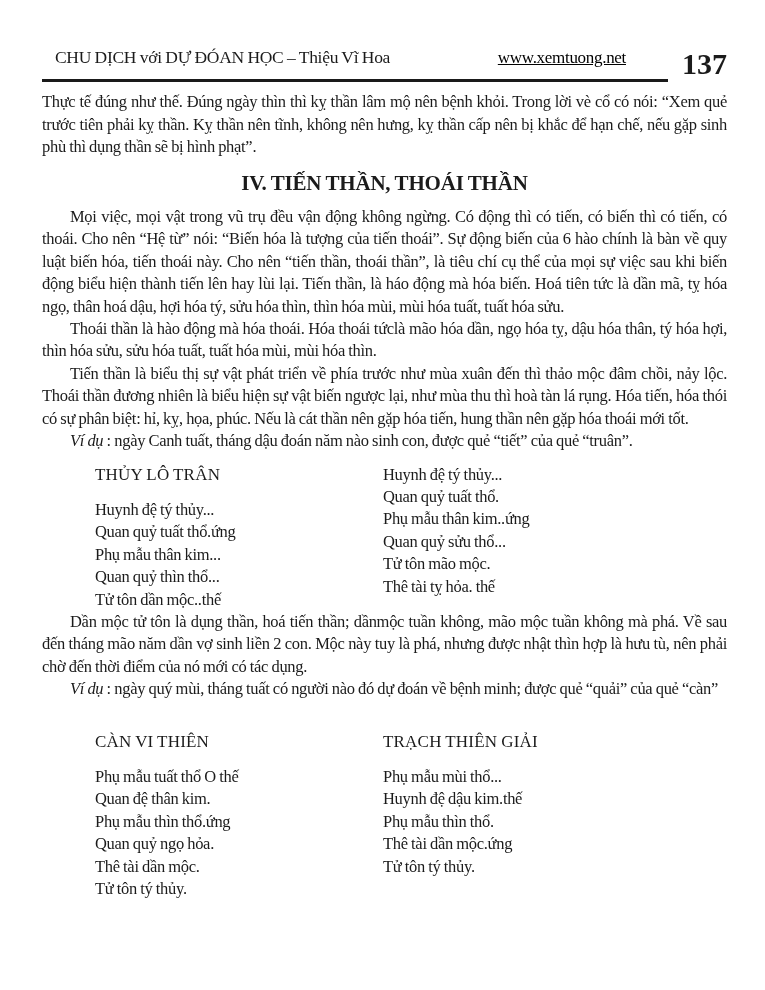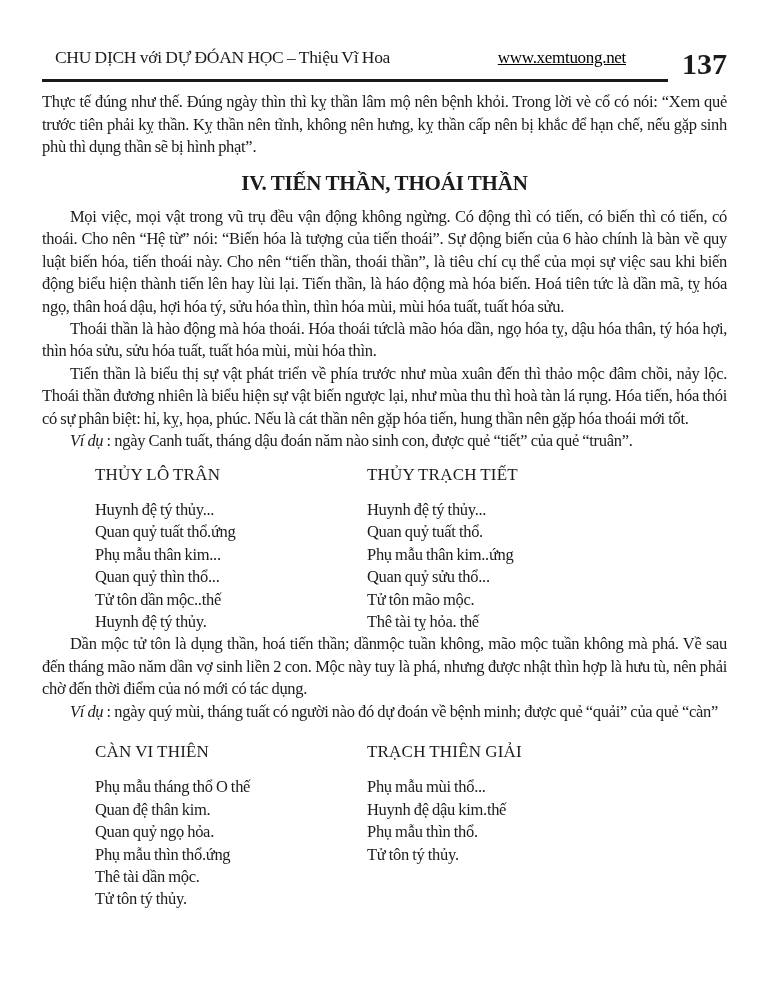--- a/index.html
+++ b/index.html
@@ -68,22 +68,23 @@
     margin: 13px 0 12px 0;
     text-align: center;
     font-size: 21px;
     font-weight: bold;
     letter-spacing: -0.2px;
   }
   
   .hex-section {
     display: flex;
     margin-top: 11px;
+    gap: 16px;
   }
-  .hex-section.second { margin-top: 18px; font-family: Liberation Serif, serif; }
+  .hex-section.second { margin-top: 30px; font-family: Liberation Serif, serif; }
   .hex-col.left {
     margin-left: 53px;
     width: 272px;
     flex: 0 0 auto;
   }
   .hex-col.right { flex: 0 0 auto; }
   .hex-title {
     margin: 0 0 13px 0;
     font-size: 17px;
     letter-spacing: 0.2px;
@@ -117,49 +118,48 @@
   <p class="body-text indent"><span class="example-label">Ví dụ</span><span> : ngày Canh tuất, tháng dậu đoán năm nào sinh con, được quẻ “tiết” của quẻ “truân”.</span></p>
 
   <div class="hex-section">
     <div class="hex-col left">
       <p class="hex-title">THỦY LÔ TRÂN</p>
       <div class="hex-line">Huynh đệ  tý thủy...</div>
       <div class="hex-line">Quan quỷ tuất thổ.ứng</div>
       <div class="hex-line">Phụ mẫu thân kim...</div>
       <div class="hex-line">Quan quỷ thìn thổ...</div>
       <div class="hex-line">Tử tôn dần mộc..thế</div>
-      <div class="hex-line">Huynh đệ  tý thủy.</div>
     </div>
     <div class="hex-col right">
-      <p class="hex-title">THỦY TRẠCH TIẾT</p>
       <div class="hex-line">Huynh đệ  tý thủy...</div>
       <div class="hex-line">Quan quỷ tuất thổ.</div>
       <div class="hex-line">Phụ mẫu thân kim..ứng</div>
       <div class="hex-line">Quan quỷ sửu thổ...</div>
       <div class="hex-line">Tử tôn mão mộc.</div>
       <div class="hex-line">Thê tài tỵ hỏa. thế</div>
     </div>
   </div>
 
   <p class="body-text indent">Dần mộc tử tôn là dụng thần, hoá tiến thần; dầnmộc tuần không, mão mộc tuần không mà phá. Về sau đến tháng mão năm dần vợ sinh liền 2 con. Mộc này tuy là phá, nhưng được nhật thìn hợp là hưu tù, nên phải chờ đến thời điểm của nó mới có tác dụng.</p>
 
   <p class="body-text indent"><span class="example-label">Ví dụ</span><span> : ngày quý mùi, tháng tuất có người nào đó dự đoán về bệnh minh; được quẻ “quải” của quẻ “càn”</span></p>
 
   <div class="hex-section second">
     <div class="hex-col left">
       <p class="hex-title">CÀN VI THIÊN</p>
-      <div class="hex-line">Phụ mẫu tháng thổ O thế</div>
+      <div class="hex-line">Phụ mẫu tuất thổ O thế</div>
       <div class="hex-line">Quan đệ thân kim.</div>
+      <div class="hex-line">Phụ mẫu thìn thổ.ứng</div>
       <div class="hex-line">Quan quỷ ngọ hỏa.</div>
-      <div class="hex-line">Phụ mẫu thìn thổ.ứng</div>
       <div class="hex-line">Thê tài dần mộc.</div>
       <div class="hex-line">Tử tôn tý thủy.</div>
     </div>
     <div class="hex-col right">
       <p class="hex-title">TRẠCH THIÊN GIẢI</p>
       <div class="hex-line">Phụ mẫu mùi thổ...</div>
       <div class="hex-line">Huynh đệ dậu kim.thế</div>
       <div class="hex-line">Phụ mẫu thìn thổ.</div>
+      <div class="hex-line">Thê tài dần mộc.ứng</div>
       <div class="hex-line">Tử tôn tý thủy.</div>
     </div>
   </div>
 
 </div>
 
 </body></html>

